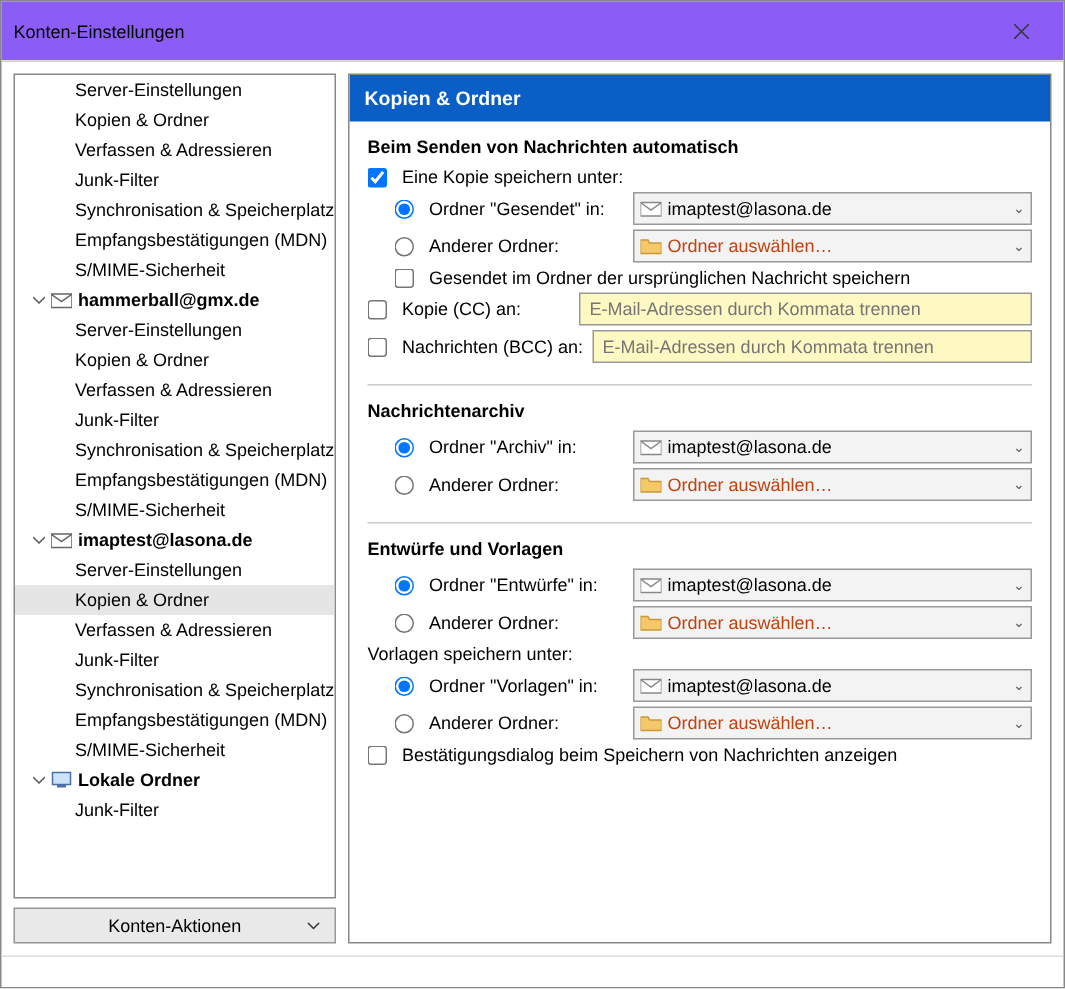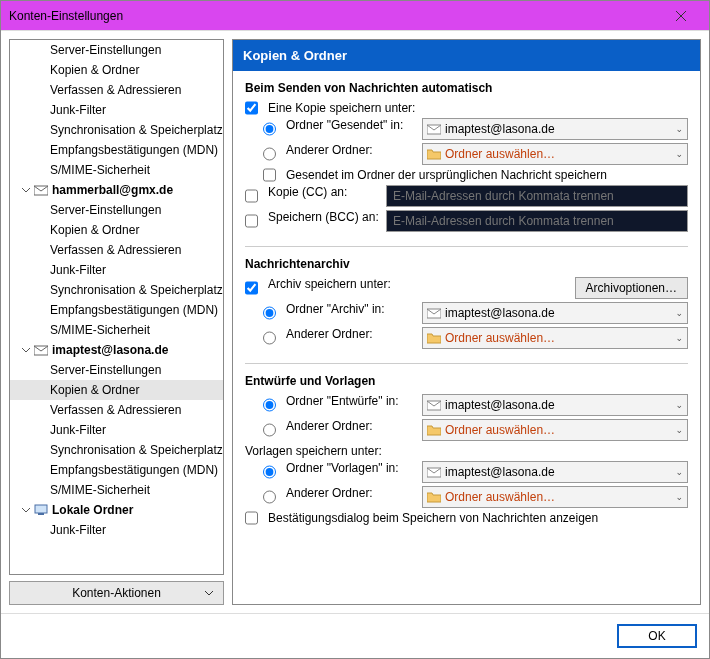--- a/index.html
+++ b/index.html
@@ -12,26 +12,26 @@
   }
   .window {
     width: 710px;
     height: 659px;
     border: 1px solid #888;
     display: flex;
     flex-direction: column;
     position: relative;
   }
   .titlebar {
-    height: 30px;
+    height: 40px;
     display: flex;
     align-items: center;
     padding: 0 8px;
     border-bottom: 1px solid #ddd;
-    background: #d946ef;
+    background: #8b5cf6;
   }
   .titlebar-title { flex: 1; font-size: 12px; }
   .titlebar-close {
     width: 40px; height: 30px;
     display: flex; align-items: center; justify-content: center;
     cursor: pointer;
   }
   .content {
     flex: 1;
     display: flex;
@@ -126,20 +126,21 @@
   .section-title {
     font-weight: bold;
     margin-bottom: 6px;
   }
   .hr {
     border-top: 1px solid #ccc;
     margin: 10px 0;
   }
   .row {
     display: flex;
+    align-items: center;
     margin: 3px 0;
     gap: 6px;
   }
   .row.indent1 { padding-left: 18px; }
   .row label { cursor: pointer; }
   input[type=checkbox], input[type=radio] {
     margin: 0 4px 0 0;
     vertical-align: middle;
   }
   .fld-label {
@@ -174,21 +175,21 @@
     font-size: 9px; color: #555;
   }
   .textbox {
     flex: 1;
     height: 22px;
     border: 1px solid #999;
     padding: 0 6px;
     font-family: inherit;
     font-size: 12px;
     color: #888;
-    background: #0f172a;
+    background: #fef9c3;
   }
   .btn {
     height: 22px;
     border: 1px solid #999;
     background: #e9e9e9;
     padding: 0 10px;
     display: inline-flex;
     align-items: center;
     cursor: pointer;
   }
@@ -398,37 +399,30 @@
           </div>
 
           <div class="row">
             <input type="checkbox" style="">
             <span class="fld-label-sm">Kopie (CC) an:</span>
             <input class="textbox" disabled="" placeholder="E-Mail-Adressen durch Kommata trennen" style="">
           </div>
 
           <div class="row">
             <input type="checkbox" style="">
-            <span class="fld-label-sm">Speichern (BCC) an:</span>
+            <span class="fld-label-sm">Nachrichten (BCC) an:</span>
             <input class="textbox" disabled="" placeholder="E-Mail-Adressen durch Kommata trennen" style="">
           </div>
         </div>
 
         <div class="hr"></div>
 
         <div class="section">
           <div class="section-title">Nachrichtenarchiv</div>
 
-          <div class="row">
-            <input type="checkbox" checked="" style="">
-            <label style="flex:1">Archiv speichern unter:</label>
-            <div class="btn">
-              <span>Archivoptionen…</span>
-            </div>
-          </div>
 
           <div class="row indent1">
             <input type="radio" name="r2" checked="" style="">
             <span class="fld-label">Ordner "Archiv" in:</span>
             <div class="dropdown">
               <span class="dd-icon">
                   <svg viewBox="0 0 14 12">
                     <rect x="0" y="2" width="14" height="9" fill="#fff" stroke="#888"></rect>
                     <path d="M0 2 L7 7 L14 2" fill="none" stroke="#888"></path>
                   </svg>
@@ -521,18 +515,15 @@
             <input type="checkbox" style="">
             <label>Bestätigungsdialog beim Speichern von Nachrichten anzeigen</label>
           </div>
         </div>
 
       </div>
     </div>
   </div>
 
   <div class="footer">
-    <div class="btn primary">
-      <span>OK</span>
-    </div>
   </div>
 
 </div>
 
 </body></html>

